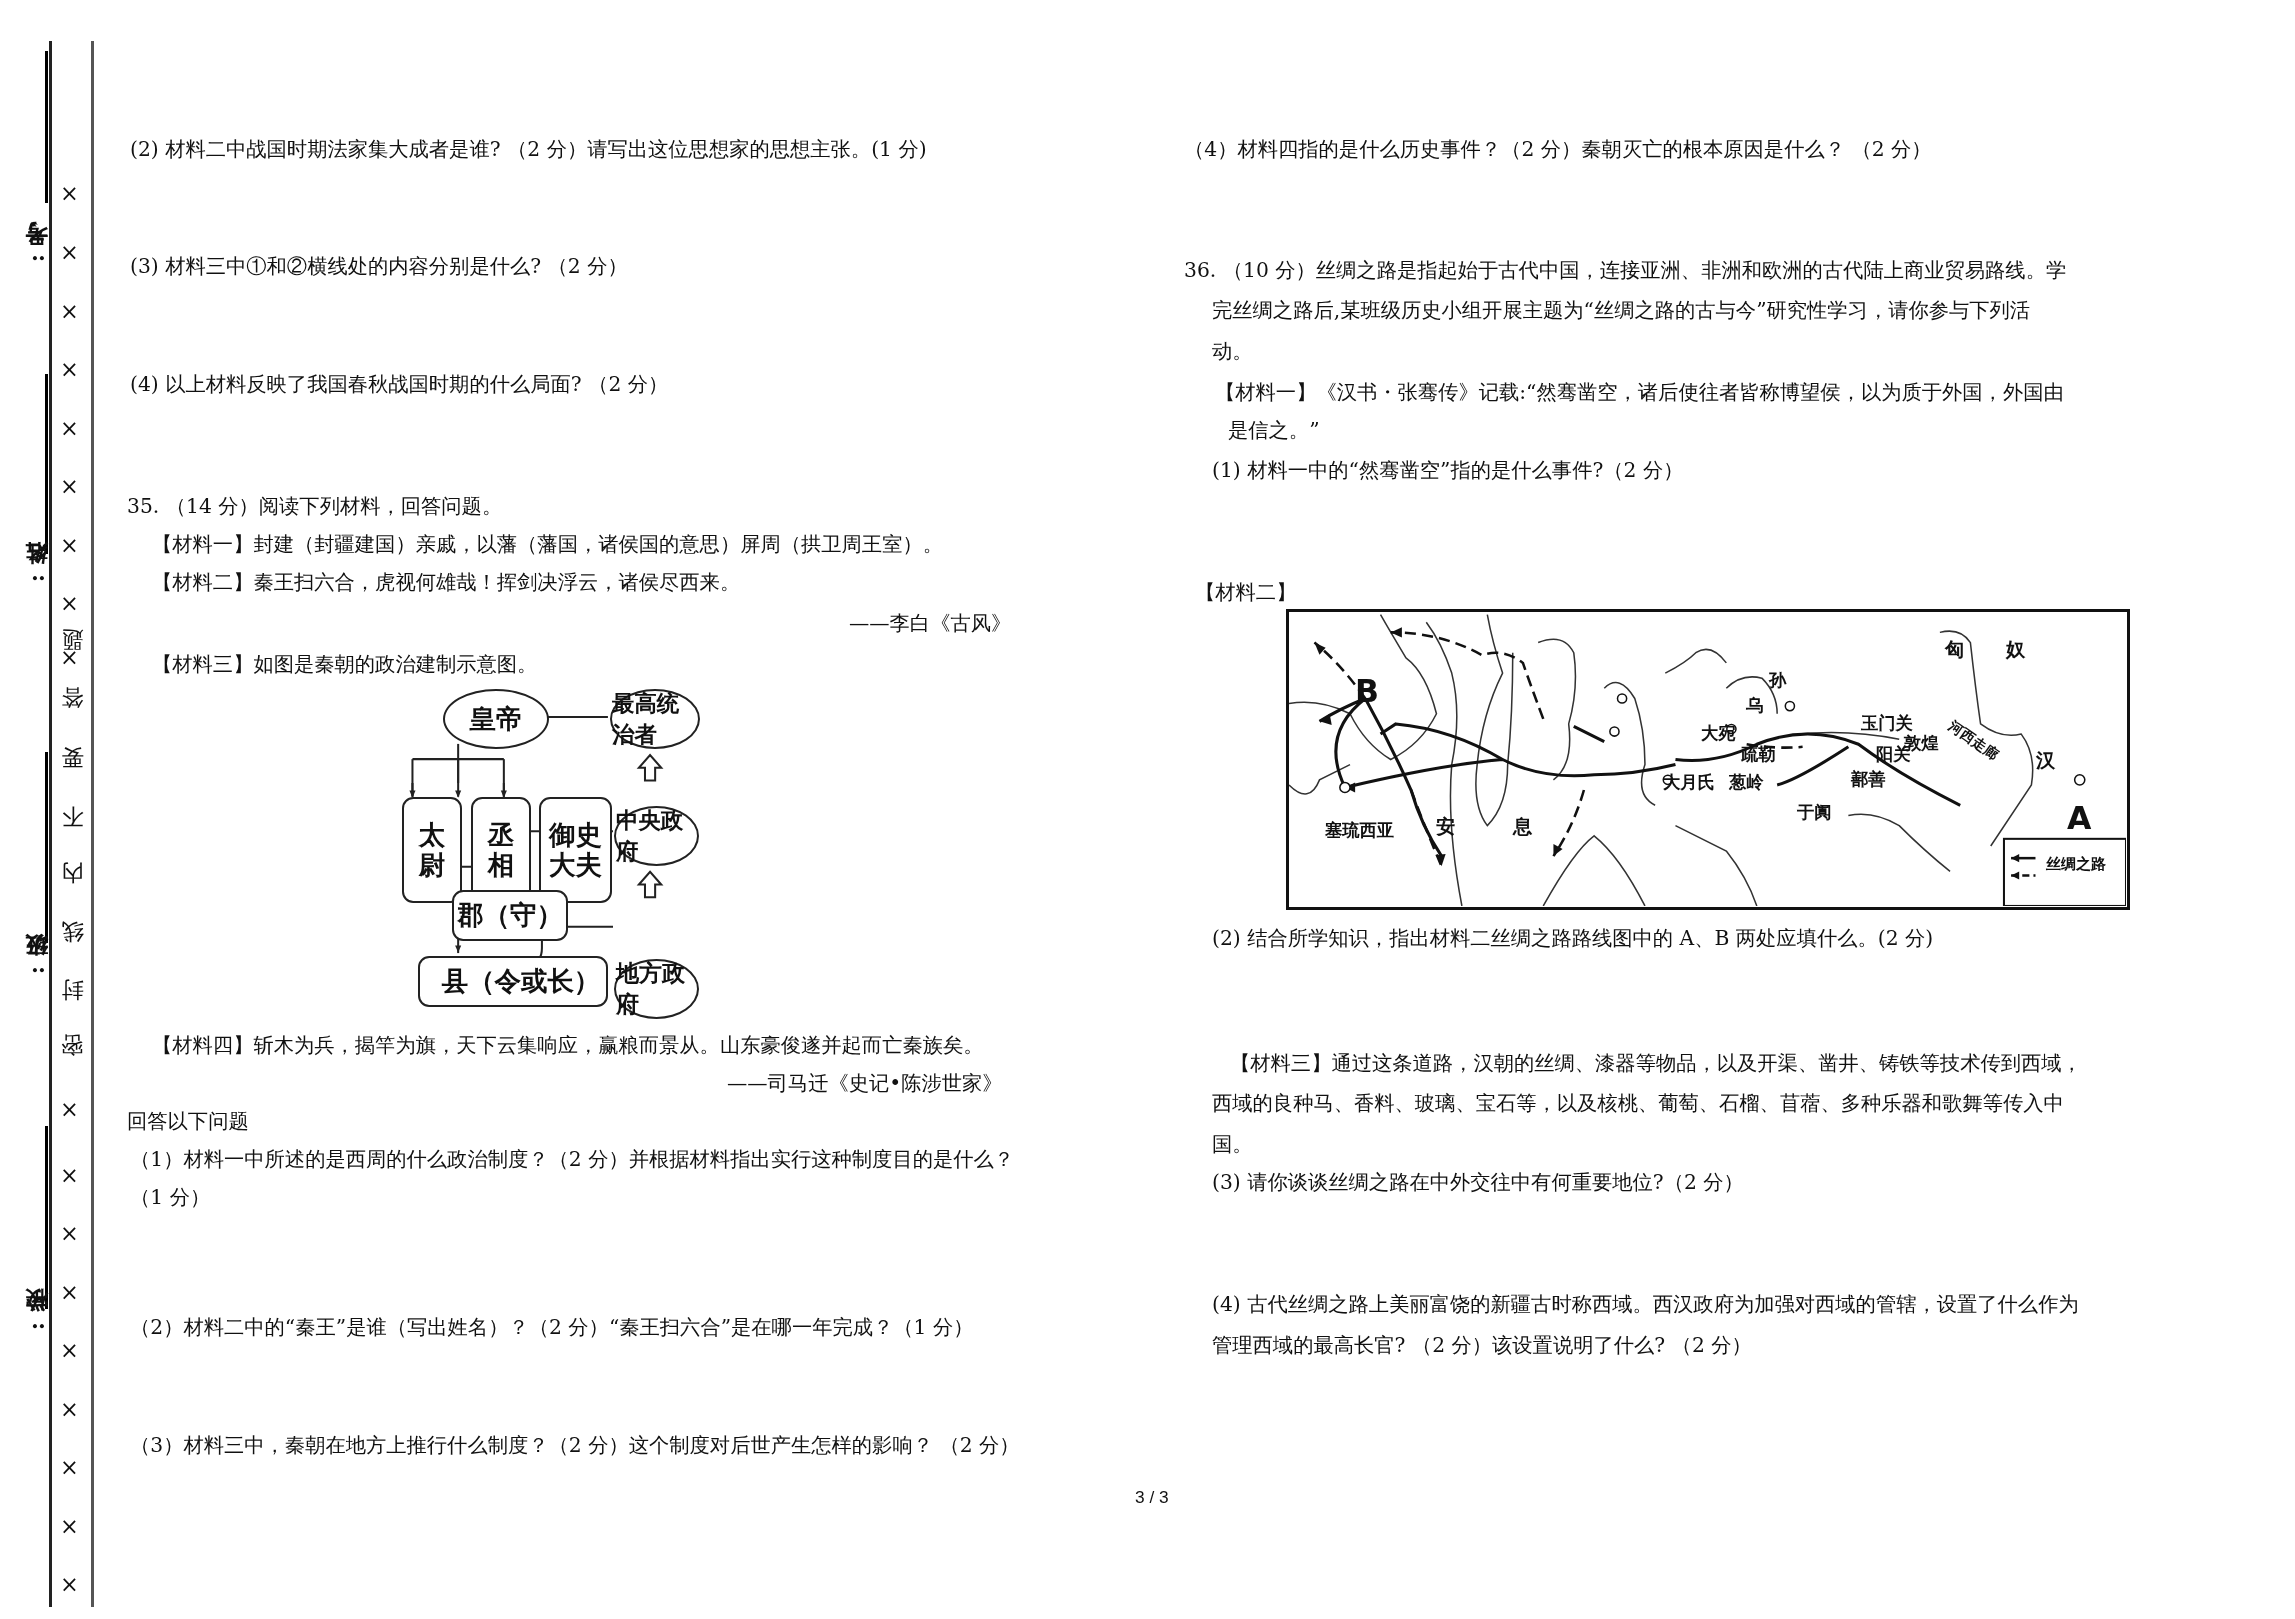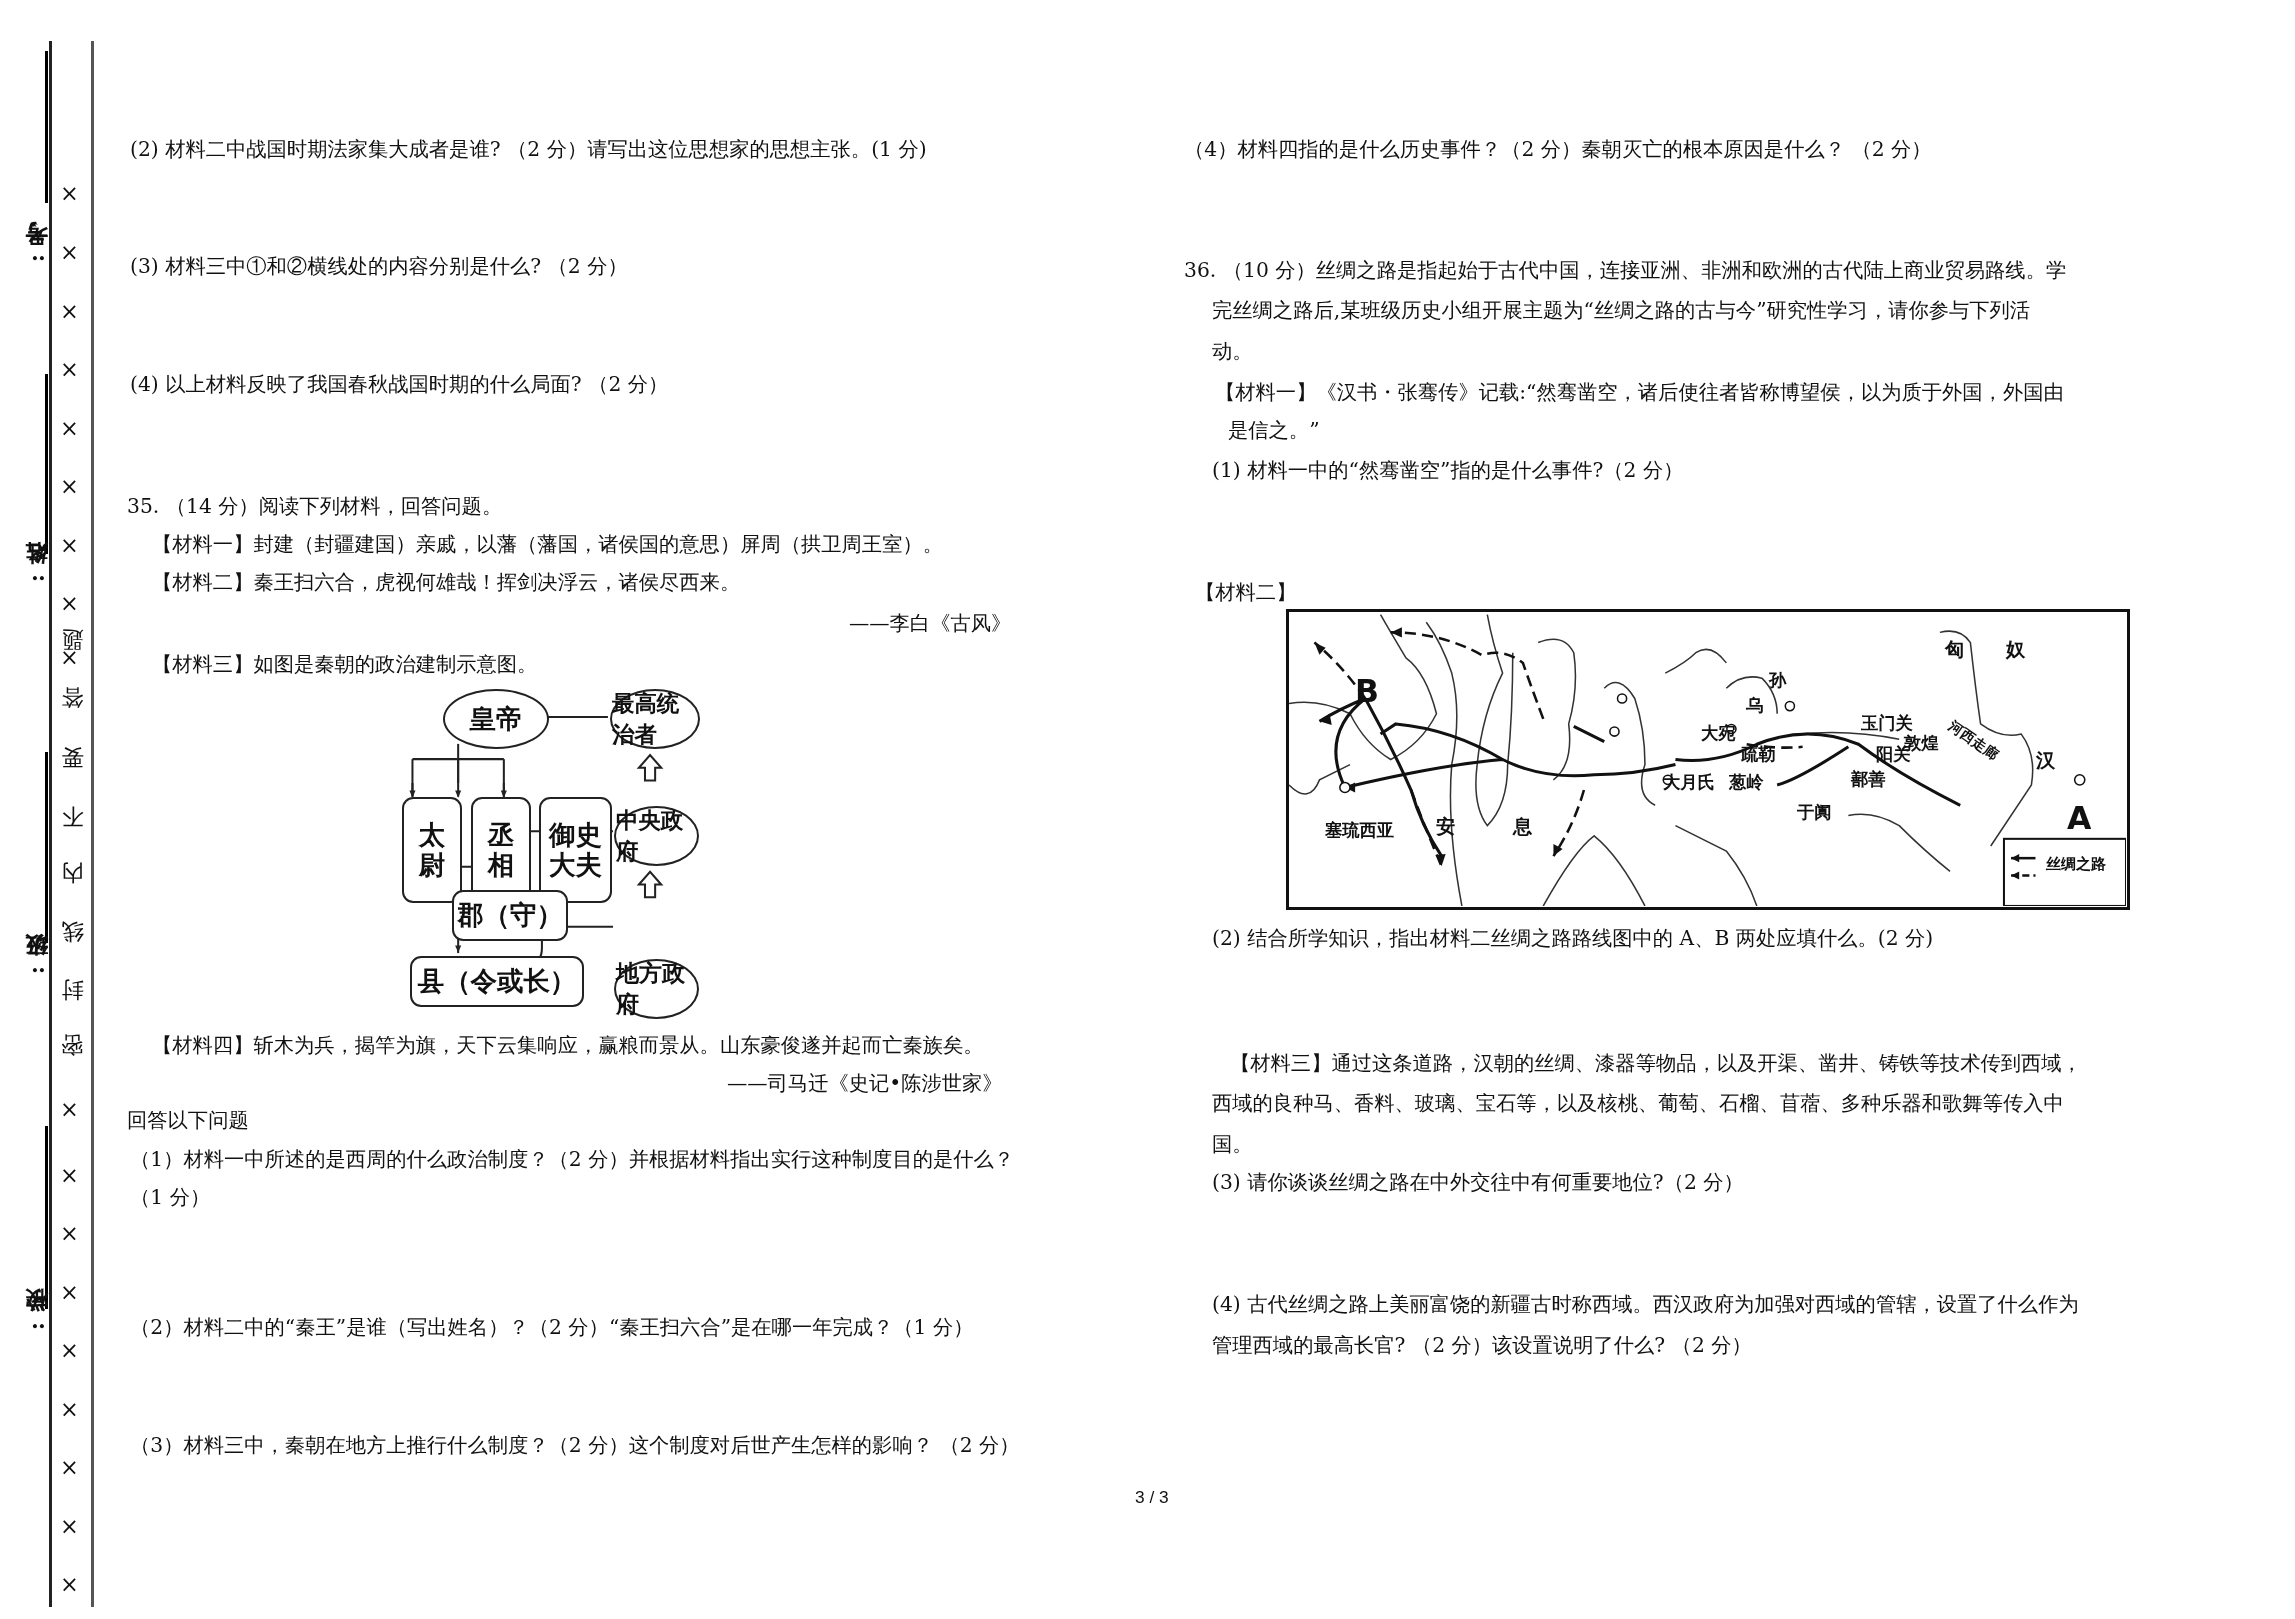--- a/index.html
+++ b/index.html
@@ -121,28 +121,28 @@
   <div class="ellipse" style="left:208px;top:5.1px;width:86px;height:56px;font-size:22.4px;">最高统治者</div>
   <div class="rbox" style="left:0;top:113px;width:56px;height:102px;white-space:pre;">太
 尉</div>
   <div class="rbox" style="left:69px;top:113px;width:56px;height:102px;white-space:pre;">丞
 相</div>
   <div class="rbox" style="left:137px;top:113px;width:69px;height:102px;white-space:pre;">御史
 大夫</div>
   <div class="ellipse" style="left:212px;top:122px;width:81px;height:56px;font-size:22.4px;">中央政府</div>
   <div class="rbox" style="left:50px;top:206px;width:112px;height:47px;">郡（守）</div>
   <div class="ellipse" style="left:212px;top:231px;width:81px;height:56px;font-size:23px;margin-top:44px;">地方政府</div>
-  <div class="rbox" style="left:8px;top:272px;width:170px;height:47px;">县（令或长）</div>
+  <div class="rbox" style="left:16px;top:272px;width:170px;height:47px;padding-left:16px;">县（令或长）</div>
 </div>
 
 <div class="abs txt" style="left:152px;top:1032px;">
   <span class="bold">【材料四】</span><span>斩木为兵，揭竿为旗，天下云集响应，赢粮而景从。山东豪俊遂并起而亡秦族矣。</span>
 </div>
 <div class="abs txt" style="left:727px;top:1070px;">——司马迁《史记•陈涉世家》</div>
-<div class="abs txt" style="left:127px;top:1108px;font-family:Liberation Mono, monospace;">回答以下问题</div>
+<div class="abs txt" style="left:127px;top:1108px;">回答以下问题</div>
 <div class="abs txt" style="left:130px;top:1146px;">（1）材料一中所述的是西周的什么政治制度？（2 分）并根据材料指出实行这种制度目的是什么？</div>
 <div class="abs txt" style="left:130px;top:1184px;">（1 分）</div>
 <div class="abs txt" style="left:130px;top:1314px;">（2）材料二中的“秦王”是谁（写出姓名）？（2 分）“秦王扫六合”是在哪一年完成？（1 分）</div>
 <div class="abs txt" style="left:130px;top:1432px;">（3）材料三中，秦朝在地方上推行什么制度？（2 分）这个制度对后世产生怎样的影响？ （2 分）</div>
 
 <div class="abs txt" style="left:1184px;top:136px;">（4）材料四指的是什么历史事件？（2 分）秦朝灭亡的根本原因是什么？ （2 分）</div>
 
 <div class="abs txt" style="left:1184px;top:257px;">36. （10 分）丝绸之路是指起始于古代中国，连接亚洲、非洲和欧洲的古代陆上商业贸易路线。学</div>
 <div class="abs txt" style="left:1212px;top:297px;">完丝绸之路后,某班级历史小组开展主题为“丝绸之路的古与今”研究性学习，请你参与下列活</div>
 <div class="abs txt" style="left:1212px;top:338px;">动。</div>

